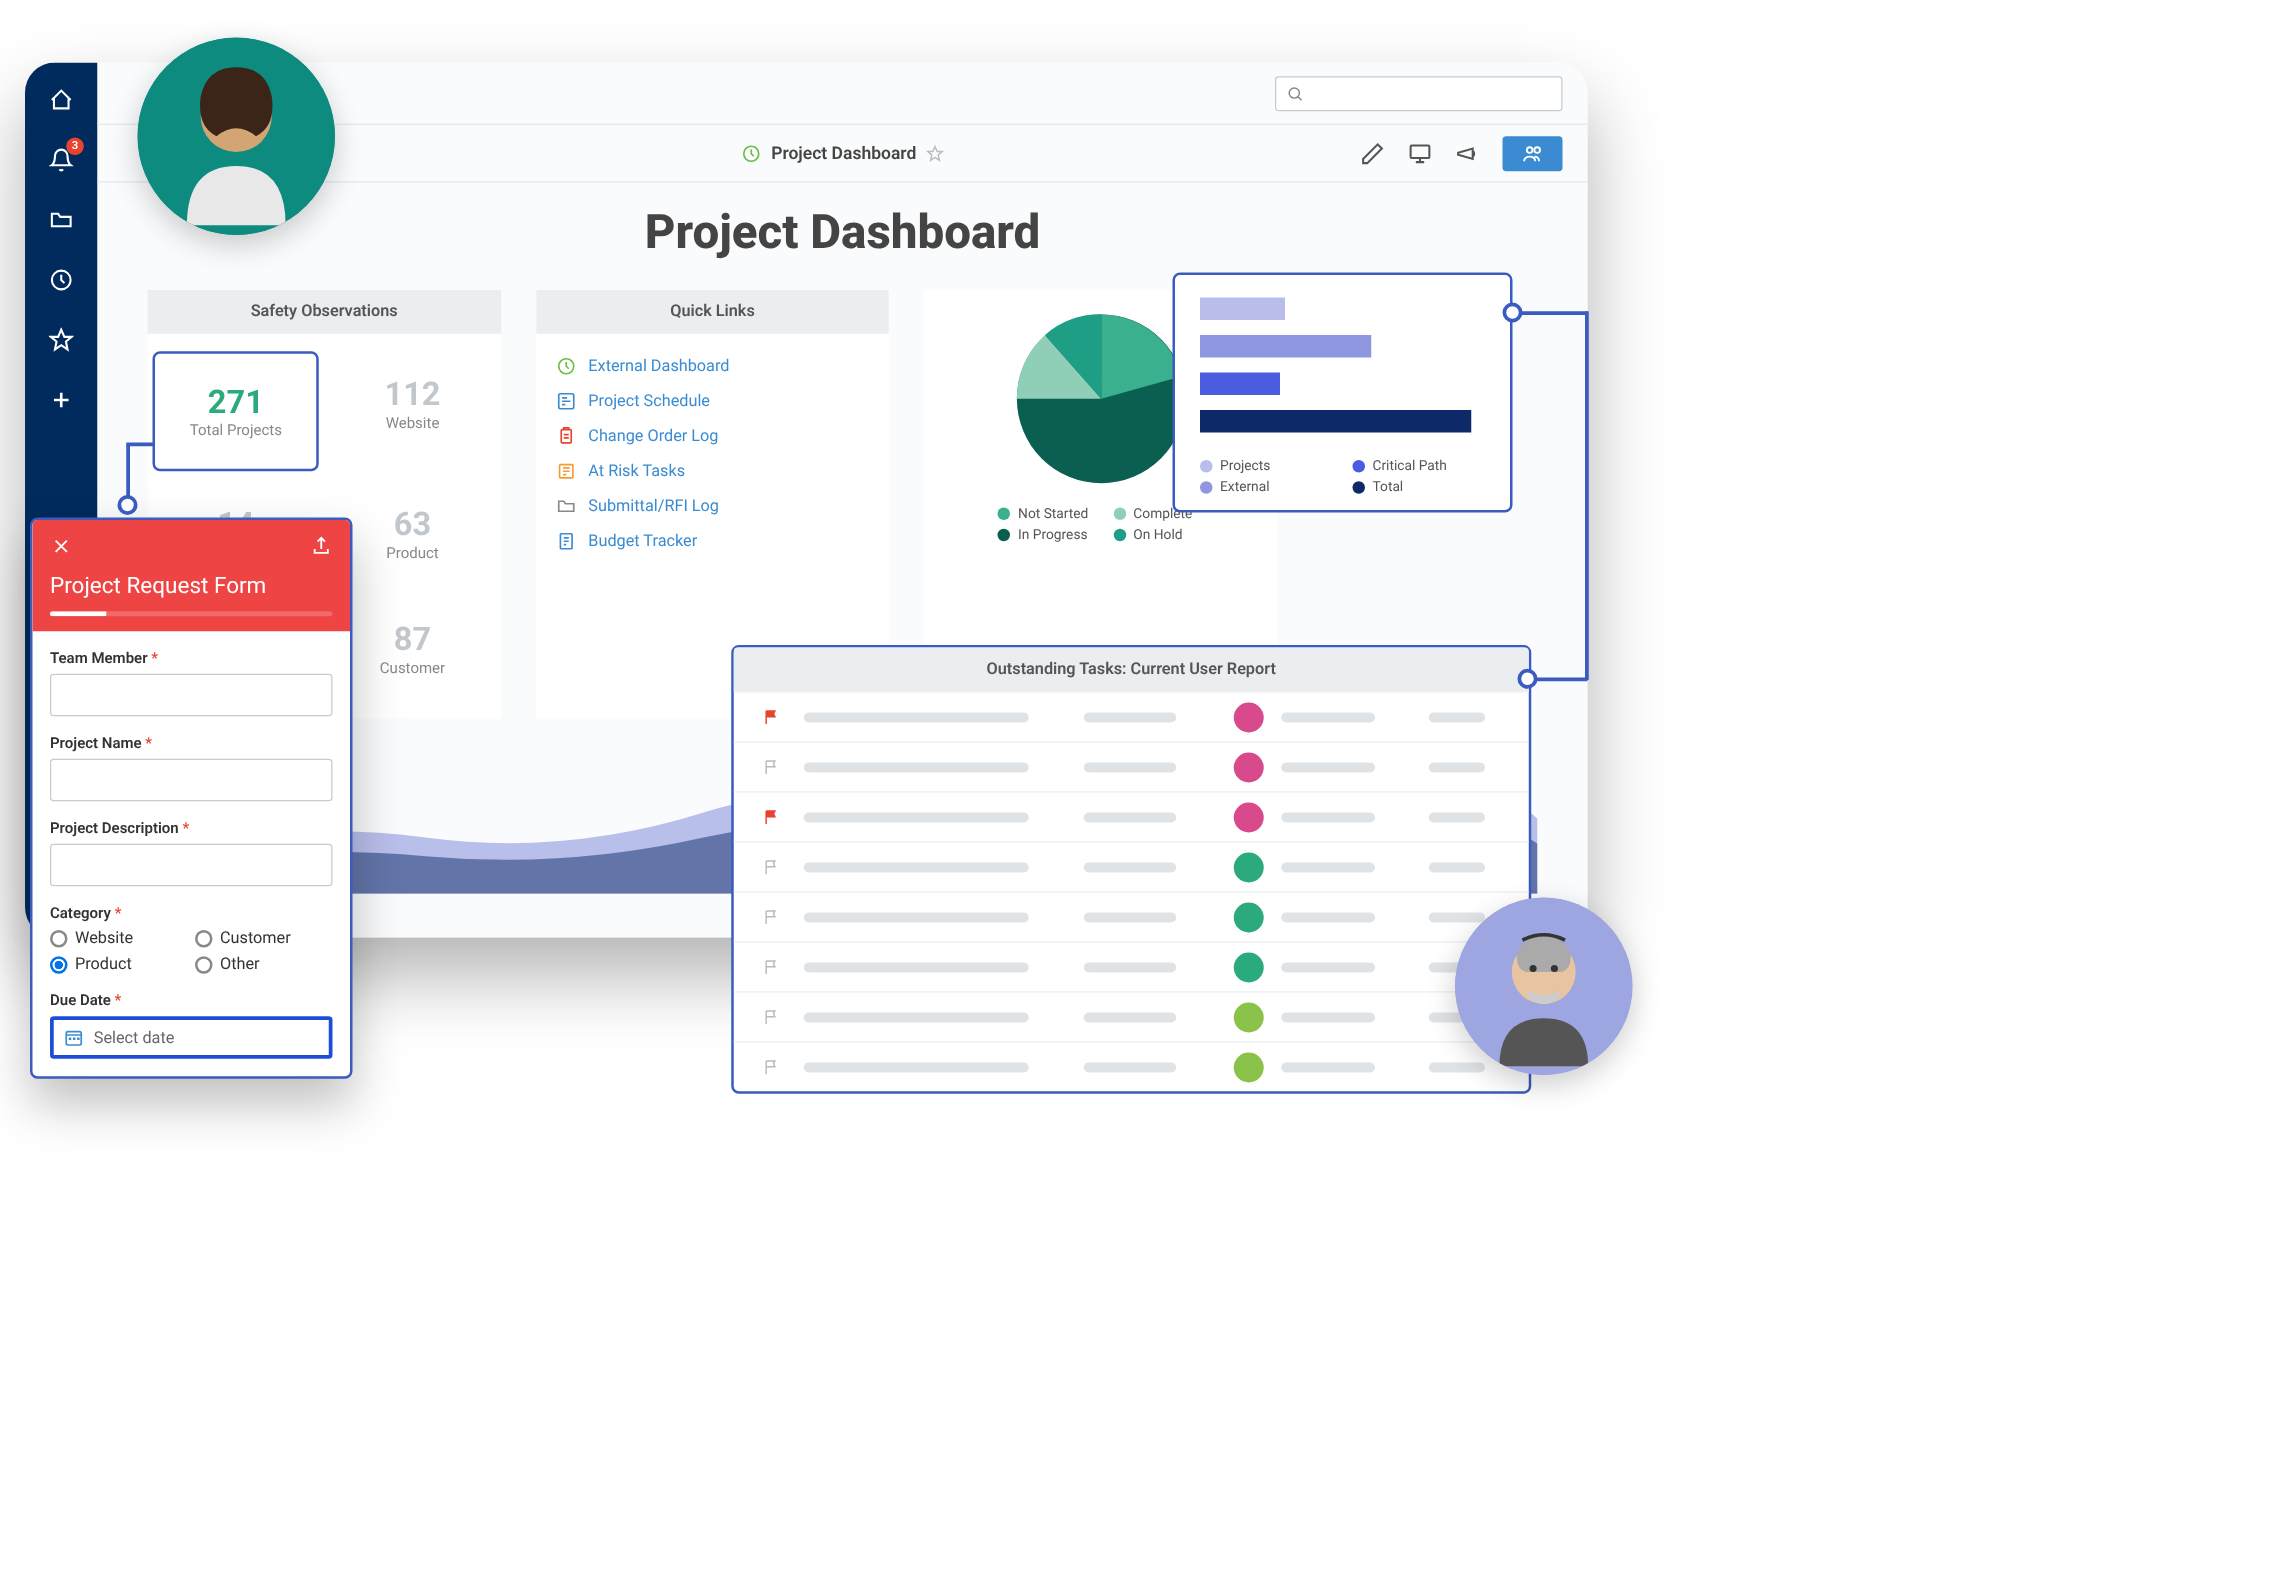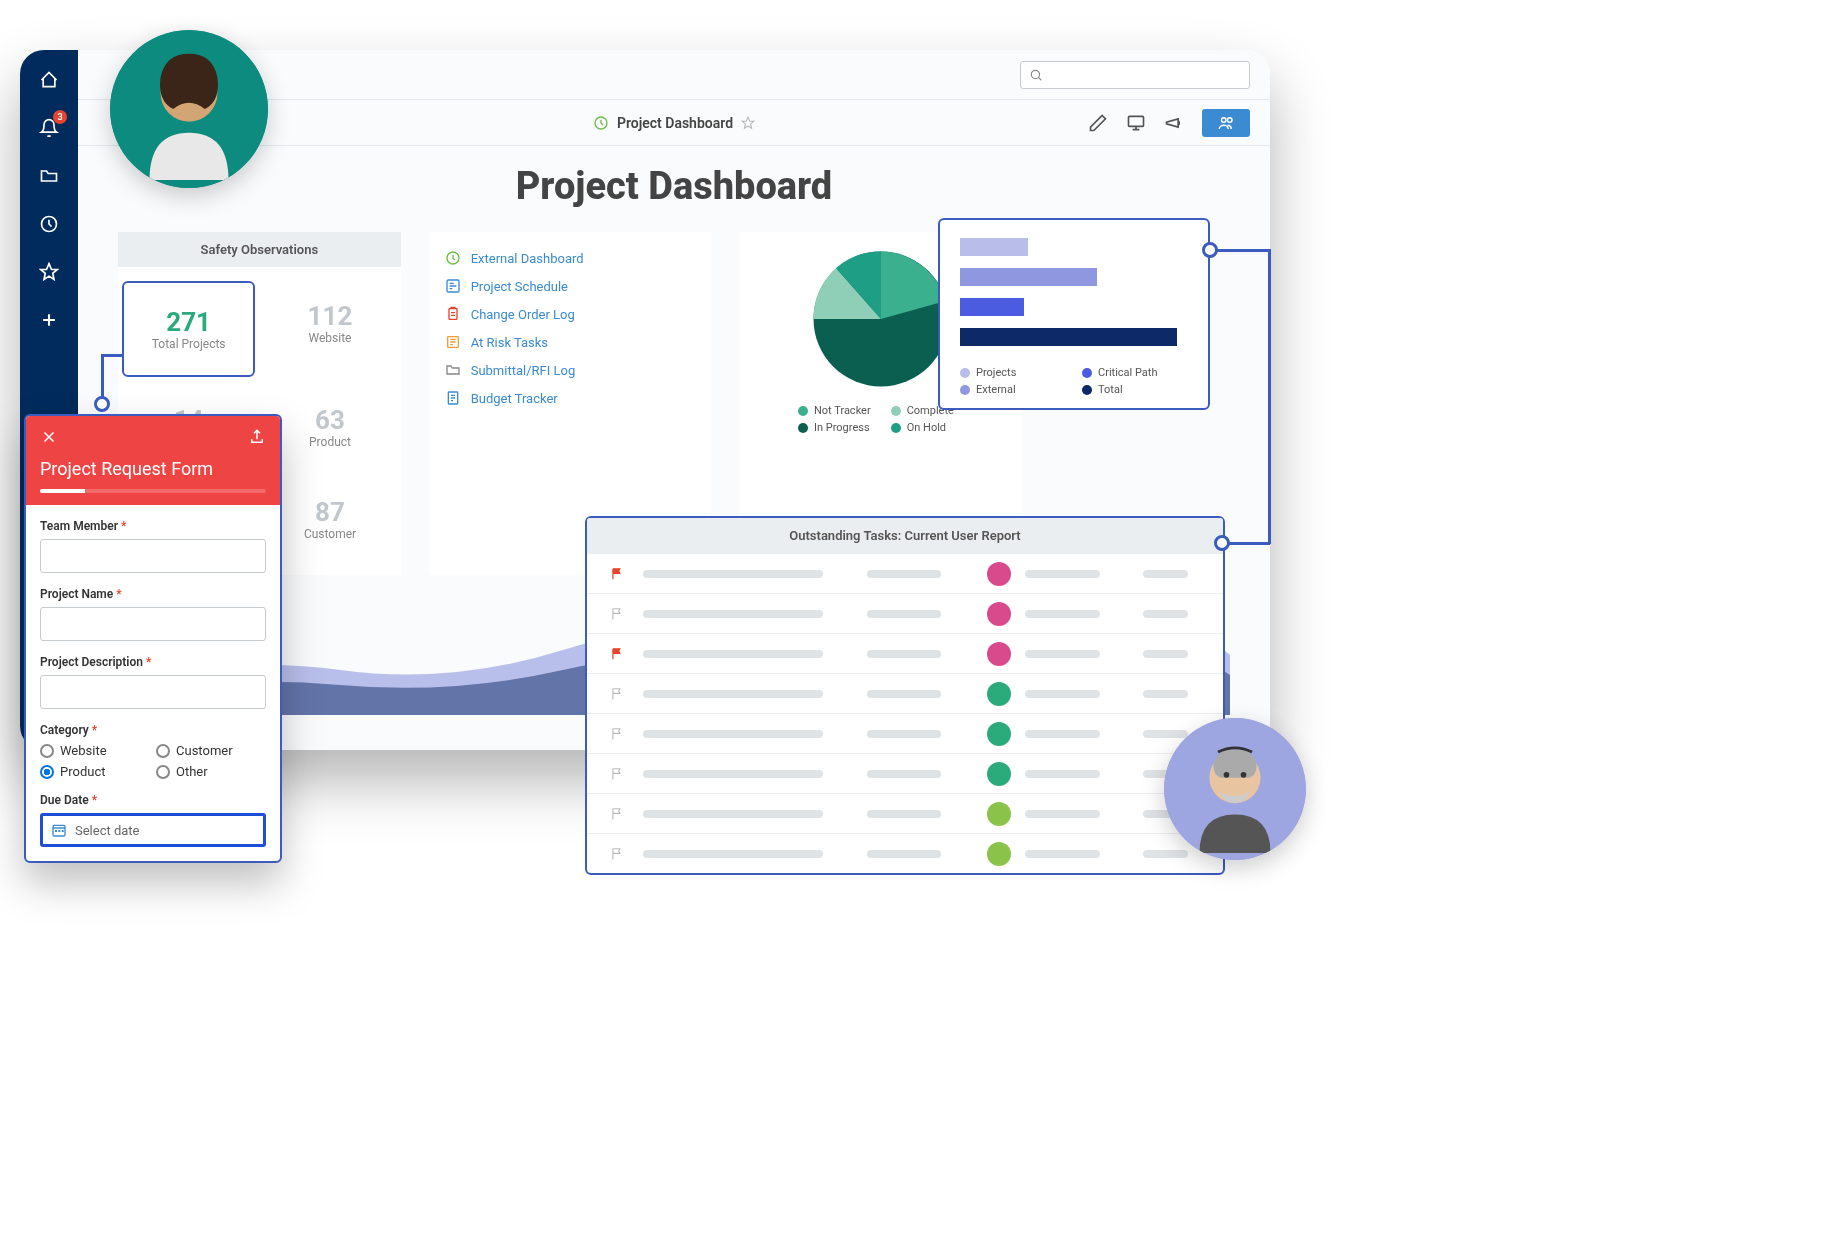--- a/index.html
+++ b/index.html
@@ -186,20 +186,21 @@
             </div>
             <div class="stat-cell"></div>
             <div class="stat-cell">
               <div class="stat-num">87</div>
               <div class="stat-label">Customer</div>
             </div>
           </div>
       </div>
 
       <div class="widget">
+        <div class="widget-header">Quick Links</div>
         <div class="links-list" id="links-list">
             <div class="link-item">
               <svg class="link-icon" viewBox="0 0 24 24" fill="none" stroke="#6BBE44" stroke-width="2">
                 <circle cx="12" cy="12" r="9"></circle>
                 <path d="M12 7v5l3 3"></path>
               </svg>
               <span>External Dashboard</span>
             </div>
             <div class="link-item">
               <svg class="link-icon" viewBox="0 0 24 24" fill="none" stroke="#3A8BD1" stroke-width="2">
@@ -242,21 +243,21 @@
         <div class="pie-wrap">
           <svg width="150" height="150" viewBox="0 0 100 100">
             <circle cx="50" cy="50" r="45" fill="#0B5F50"></circle>
             <path d="M50 50 L50 5 A45 45 0 0 1 93 38 Z" fill="#3BB08F"></path>
             <path d="M50 50 L5 50 A45 45 0 0 1 20 16 Z" fill="#8FCFB8"></path>
             <path d="M50 50 L20 16 A45 45 0 0 1 50 5 Z" fill="#1E9E84"></path>
           </svg>
           <div class="pie-legend" id="pie-legend">
               <div class="legend-item">
                 <span class="legend-dot" style="background:#3BB08F"></span>
-                <span>Not Tracker</span>
+                <span>Not Started</span>
               </div>
               <div class="legend-item">
                 <span class="legend-dot" style="background:#8FCFB8"></span>
                 <span>Complete</span>
               </div>
               <div class="legend-item">
                 <span class="legend-dot" style="background:#0B5F50"></span>
                 <span>In Progress</span>
               </div>
               <div class="legend-item">

